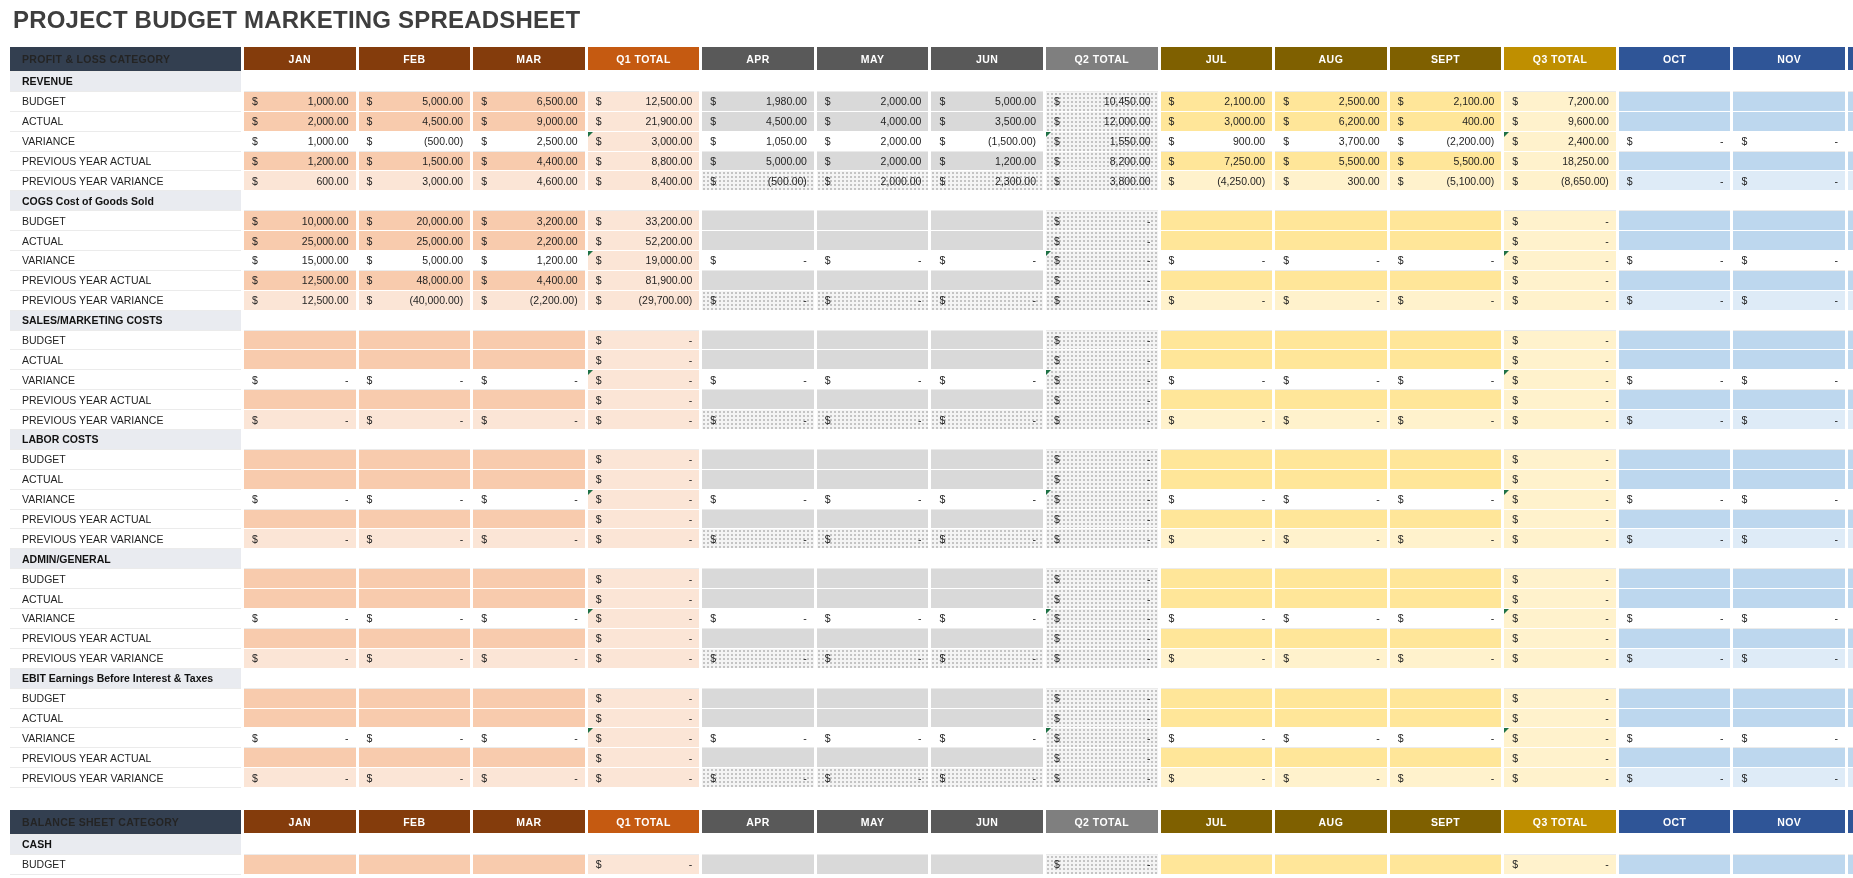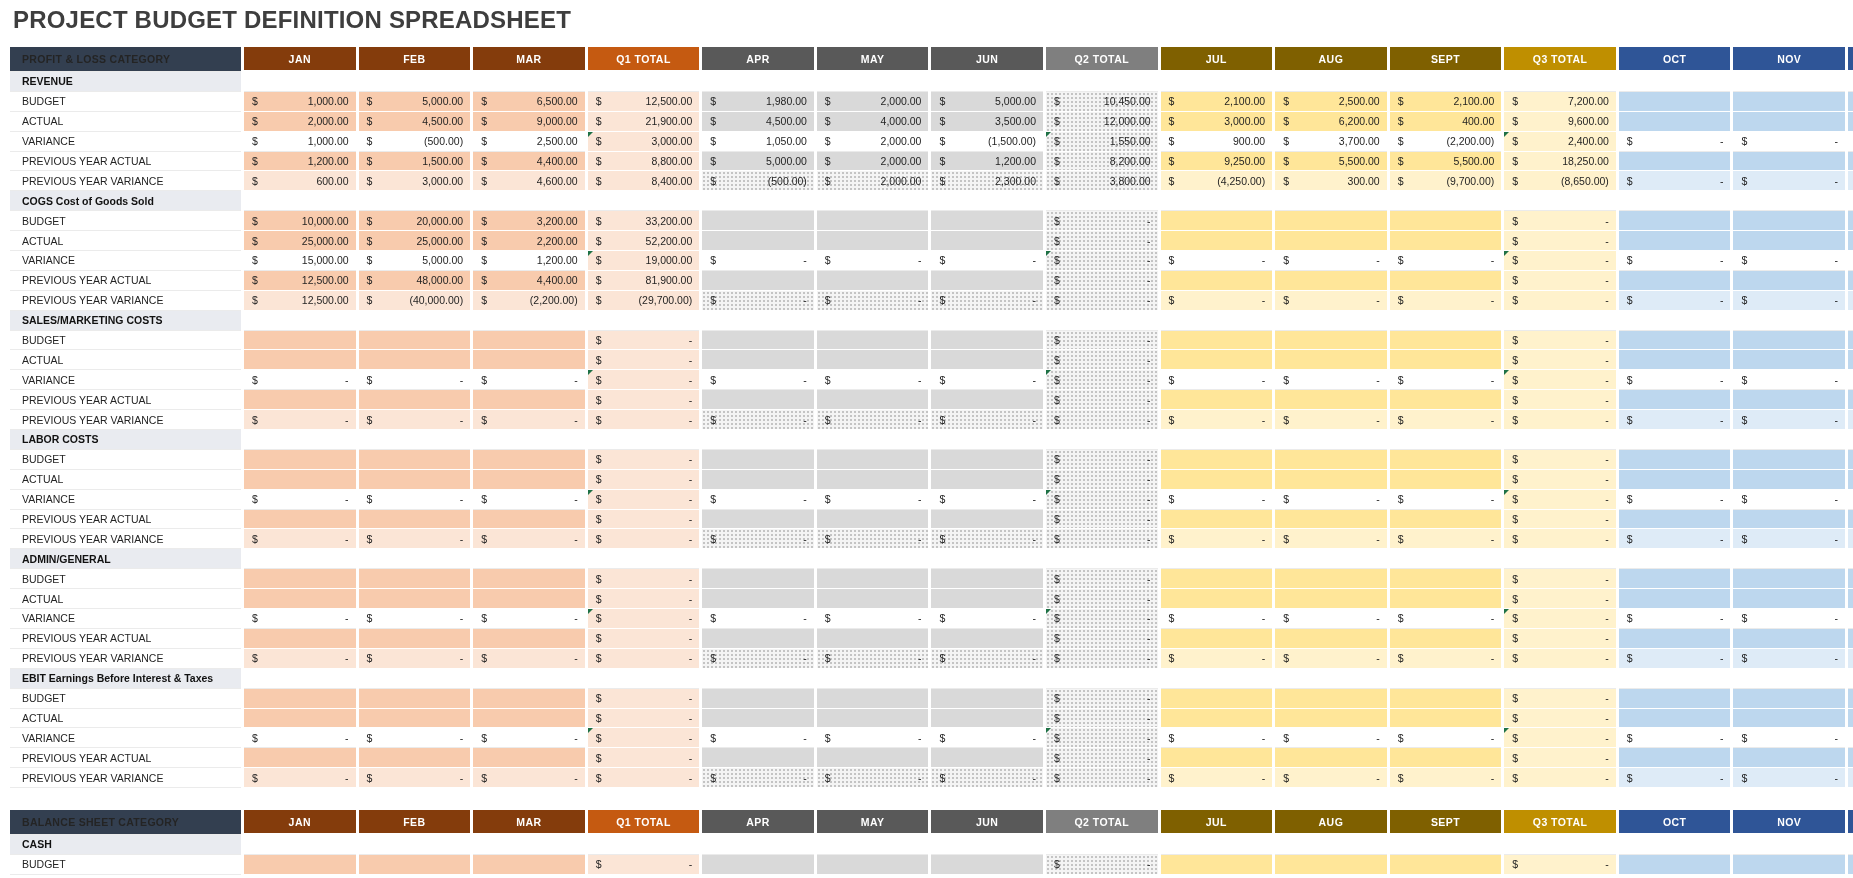--- a/index.html
+++ b/index.html
@@ -43,21 +43,21 @@
     background-size:4px 4px;
   }
   .gc::before{
     content:"";position:absolute;top:0;left:0;width:0;height:0;
     border-top:5px solid #1E7145;border-right:5px solid transparent;
   }
 </style>
 </head>
 <body>
 
-<h1 class="title">PROJECT BUDGET DEFINITION SPREADSHEET</h1>
+<h1 class="title">PROJECT BUDGET MARKETING SPREADSHEET</h1>
 
 <div id="pl-table" class="sheet">
     <div class="c hdr lab" style="background: rgb(51, 63, 80);">PROFIT &amp; LOSS CATEGORY</div>
     <div class="c hdr" style="background: rgb(132, 60, 12);">JAN</div>
     <div class="c hdr" style="background: rgb(132, 60, 12);">FEB</div>
     <div class="c hdr" style="background: rgb(132, 60, 12);">MAR</div>
     <div class="c hdr" style="background: rgb(197, 90, 17);">Q1 TOTAL</div>
     <div class="c hdr" style="background: rgb(89, 89, 89);">APR</div>
     <div class="c hdr" style="background: rgb(89, 89, 89);">MAY</div>
     <div class="c hdr" style="background: rgb(89, 89, 89);">JUN</div>
@@ -275,21 +275,21 @@
     <div class="c" style="background: rgb(217, 217, 217);">
       <span>$</span>
       <span class="val">1,200.00</span>
     </div>
     <div class="c dotted">
       <span>$</span>
       <span class="val">8,200.00</span>
     </div>
     <div class="c" style="background: rgb(255, 230, 153);">
       <span>$</span>
-      <span class="val">9,250.00</span>
+      <span class="val">7,250.00</span>
     </div>
     <div class="c" style="background: rgb(255, 230, 153);">
       <span>$</span>
       <span class="val">5,500.00</span>
     </div>
     <div class="c" style="background: rgb(255, 230, 153);">
       <span>$</span>
       <span class="val">5,500.00</span>
     </div>
     <div class="c" style="background: rgb(255, 242, 204);">
@@ -335,21 +335,21 @@
     <div class="c" style="background: rgb(255, 242, 204);">
       <span>$</span>
       <span class="val">(4,250.00)</span>
     </div>
     <div class="c" style="background: rgb(255, 242, 204);">
       <span>$</span>
       <span class="val">300.00</span>
     </div>
     <div class="c" style="background: rgb(255, 242, 204);">
       <span>$</span>
-      <span class="val">(9,700.00)</span>
+      <span class="val">(5,100.00)</span>
     </div>
     <div class="c" style="background: rgb(255, 242, 204);">
       <span>$</span>
       <span class="val">(8,650.00)</span>
     </div>
     <div class="c" style="background: rgb(222, 235, 247);">
       <span>$</span>
       <span class="val">-</span>
     </div>
     <div class="c" style="background: rgb(222, 235, 247);">

